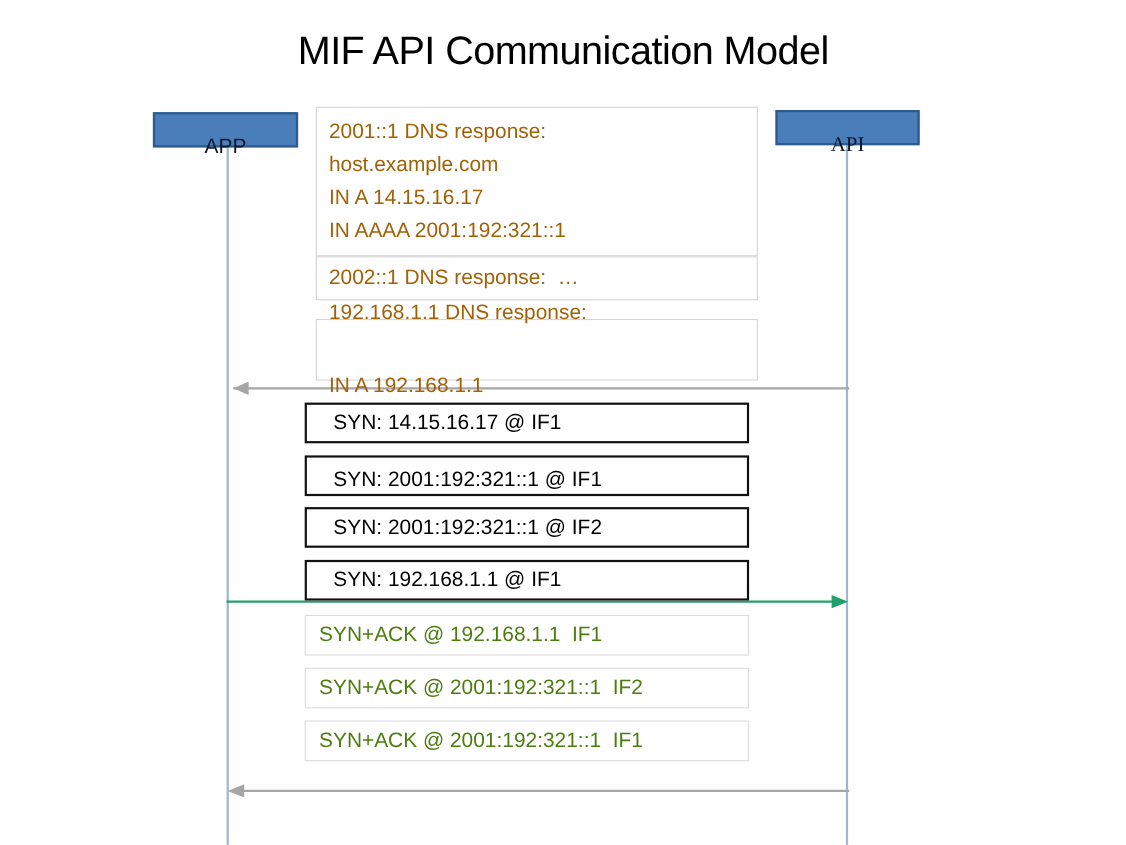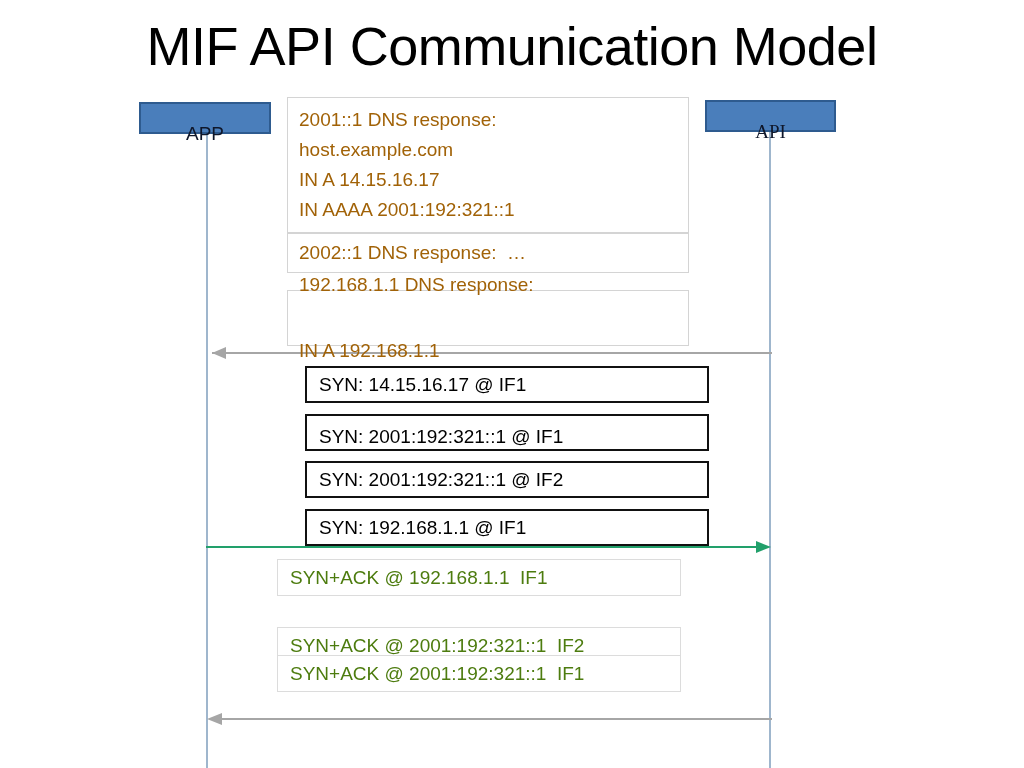--- a/index.html
+++ b/index.html
@@ -16,21 +16,21 @@
     -webkit-font-smoothing: antialiased;
   }
 
   
   #slide-title {
     position: absolute;
     left: 0;
     top: 14px;
     width: 1024px;
     text-align: center;
-    font-size: 54px;
+    font-size: 36px;
     line-height: 64px;
     font-weight: 400;
     color: #000000;
     letter-spacing: -0.5px;
     white-space: nowrap;
   }
 
   
   .actor-box {
     position: absolute;
@@ -87,42 +87,41 @@
   #dns-box-2 { top: 290px; height: 56px; gap: 36px;  }
 
   
   .syn-box {
     left: 277px;
     width: 404px;
     height: 37px;
     border: 2px solid #111111;
     color: #000000;
     font-size: 19px;
-    padding-left: 12px;
-    margin-left: 28px;
+    padding-left: 24px;
   }
   .syn-box .line { line-height: 24px; }
   #syn-box-0 { top: 366px; }
   #syn-box-1 { top: 414px; justify-content: flex-end; }
   #syn-box-2 { top: 461px; }
   #syn-box-3 { top: 509px; }
 
   
   .ack-box {
     left: 277px;
     width: 404px;
     height: 37px;
     border: 1px solid #DCDCDC;
     color: #4d7c0f;
     font-size: 19px;
     padding-left: 12px;
   }
   .ack-box .line { line-height: 24px; }
   #ack-box-0 { top: 559px; }
-  #ack-box-1 { top: 627px; }
+  #ack-box-1 { top: 607px; }
   #ack-box-2 { top: 655px; }
 
   
   .arrow-svg {
     position: absolute;
     z-index: 3;
     overflow: visible;
   }
   #arrow-dns-response { left: 200px; top: 344px; }
   #arrow-syn-send     { left: 200px; top: 538px; }

